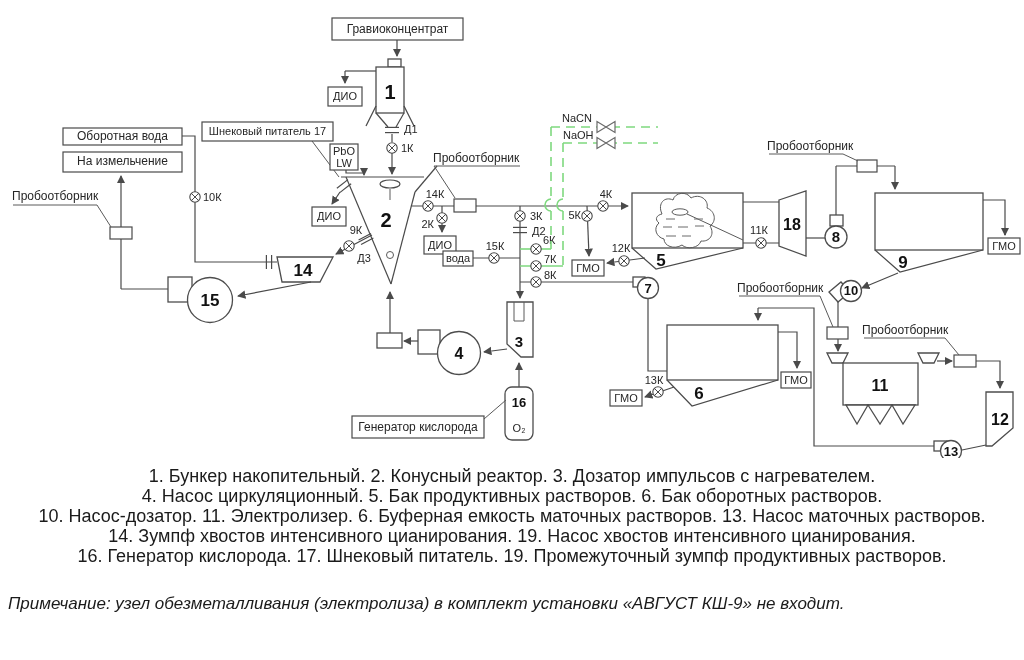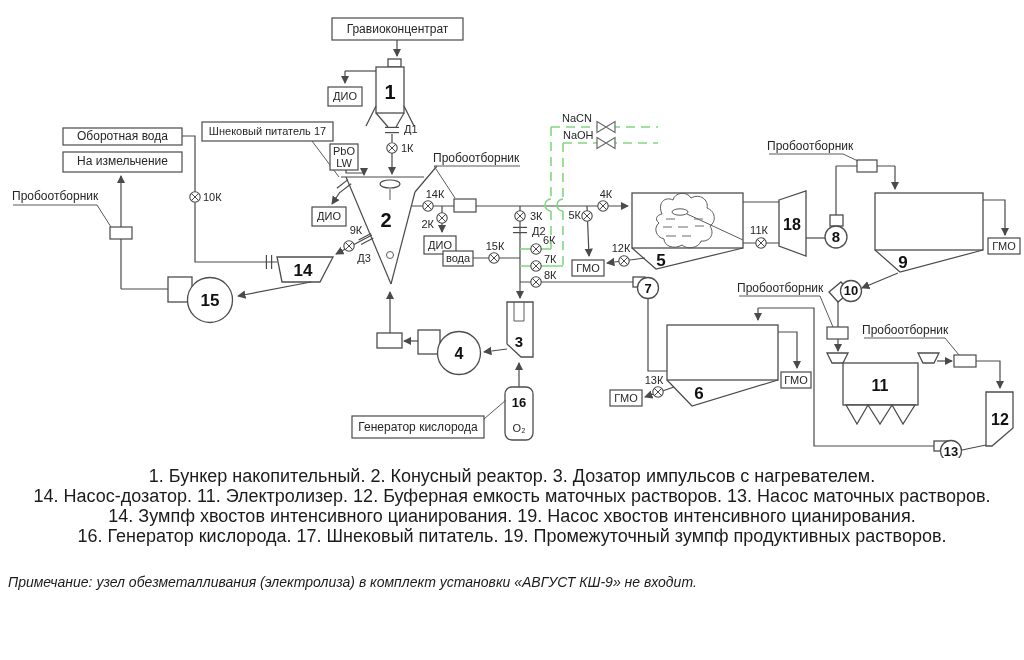--- a/index.html
+++ b/index.html
@@ -10,21 +10,21 @@
   .bx{fill:#ffffff;stroke:#4a4a4a;stroke-width:1.2;}
   .vessel{fill:#ffffff;stroke:#4d4d4d;stroke-width:1.3;}
   .grn{stroke:#7fd97f;stroke-width:1.6;fill:none;stroke-dasharray:9 6;}
   .grn-solid{stroke:#7fd97f;stroke-width:1.6;fill:none;}
   .lbl{font-size:11px;fill:#262626;}
   .lbl12{font-size:12px;fill:#262626;}
   .num{font-weight:bold;fill:#111111;}
   .mid{text-anchor:middle;}
   .end{text-anchor:end;}
   .legend{width:1024px;text-align:center;font-size:18px;line-height:20px;color:#1b1b1b;margin-top:8px;}
-  .note{font-style:italic;font-size:14px;color:#1b1b1b;margin:28px 0 0 8px;}
+  .note{font-style:italic;font-size:17px;color:#1b1b1b;margin:28px 0 0 8px;}
 </style>
 </head>
 <body>
 
 <svg width="1024" height="458" viewBox="0 0 1024 458">
   <defs>
     <marker id="arr" markerWidth="8" markerHeight="8" refX="6.2" refY="3.5" orient="auto">
       <path d="M0,0 L7,3.5 L0,7 Z" fill="#4a4a4a"></path>
     </marker>
     <g id="gv">
@@ -328,18 +328,19 @@
     <text class="num mid" font-size="13" x="519" y="407">16</text>
     <text class="lbl mid" x="519" y="432">O₂</text>
     <line class="thin" x1="484" y1="419" x2="506" y2="400"></line>
     <rect class="bx" x="352" y="416" width="132" height="22"></rect>
     <text class="lbl12 mid" x="418" y="431">Генератор кислорода</text>
   </g>
 </svg>
 
 <div class="legend">
   <div>1. Бункер накопительный. 2. Конусный реактор. 3. Дозатор импульсов с нагревателем.</div>
-  <div>14. Насос-дозатор. 11. Электролизер. 12. Буферная емкость маточных растворов. 13. Насос маточных растворов.</div>
+  <div>4. Насос циркуляционный. 5. Бак продуктивных растворов. 6. Бак оборотных растворов.</div>
+  <div>10. Насос-дозатор. 11. Электролизер. 6. Буферная емкость маточных растворов. 13. Насос маточных растворов.</div>
   <div>14. Зумпф хвостов интенсивного цианирования. 19. Насос хвостов интенсивного цианирования.</div>
   <div>16. Генератор кислорода. 17. Шнековый питатель. 19. Промежуточный зумпф продуктивных растворов.</div>
 </div>
 
 <div class="note">Примечание: узел обезметалливания (электролиза) в комплект установки «АВГУСТ КШ-9» не входит.</div>
 
 </body></html>

